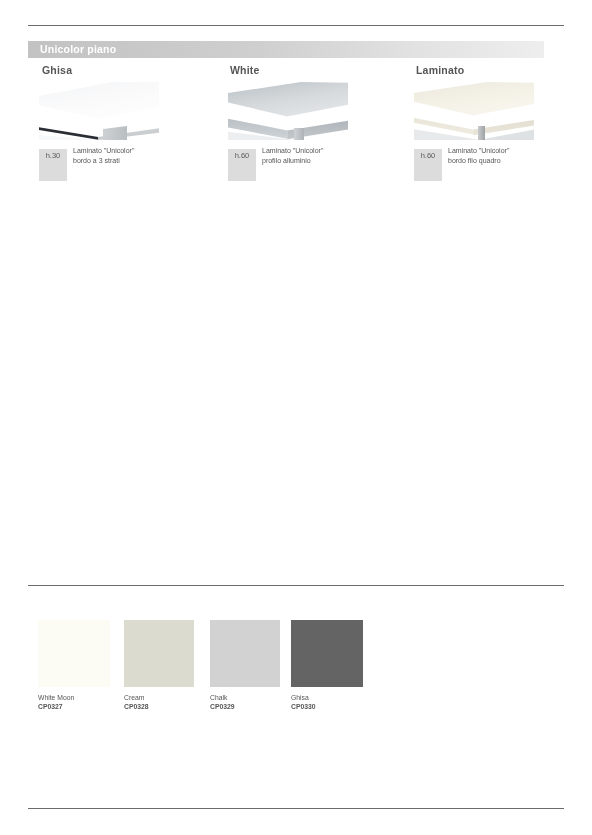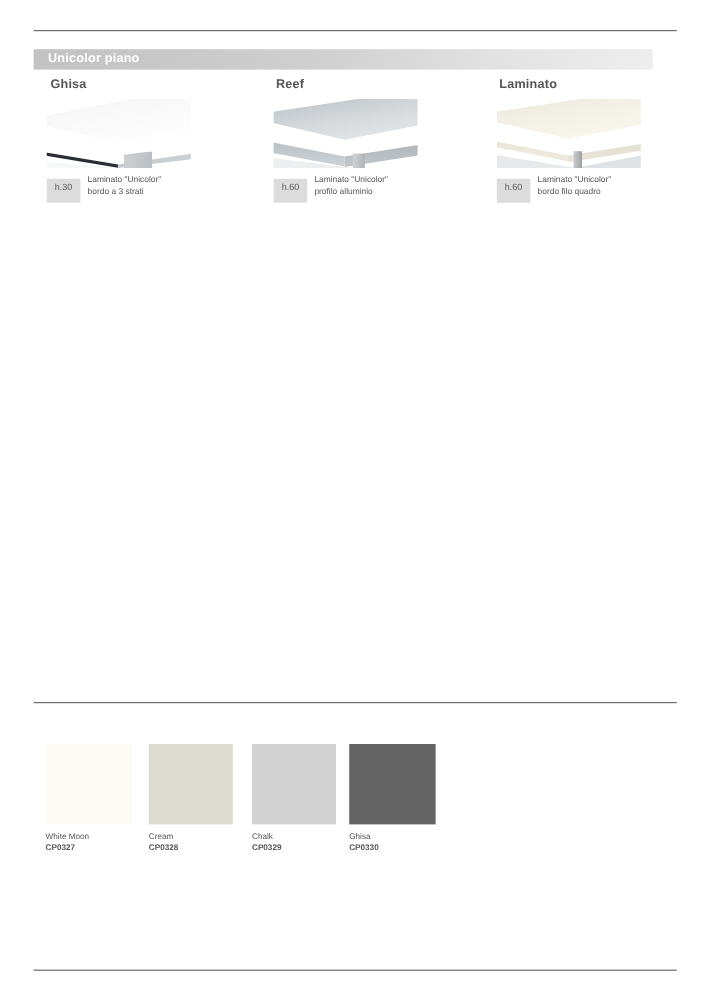--- a/index.html
+++ b/index.html
@@ -185,21 +185,21 @@
     align-items: flex-start;
     margin-top: 6px;
   }
   .product-1 .caption { margin-left: 5px; }
   .product-2 .caption { margin-left: 6px; }
   .product-3 .caption { margin-left: 6px; }
 
   .badge {
     flex: 0 0 auto;
     min-width: 22px;
-    height: 20px;
+    height: 32px;
     line-height: 14px;
     text-align: center;
     background: #dcdcdc;
     color: #5a5a5a;
     font-size: 7.5px;
     padding: 0 3px;
     margin-top: 3px;
   }
   .caption-text {
     margin-left: 6px;
@@ -270,21 +270,21 @@
     <div class="caption">
       <div class="badge">h.30</div>
       <div class="caption-text">
         <span>Laminato "Unicolor"</span>
         <span>bordo a 3 strati</span>
       </div>
     </div>
   </div>
 
   <div class="product product-2">
-    <div class="product-title">Reef</div>
+    <div class="product-title">White</div>
 
     <div class="product-image img-reef">
       <div class="wall-l"></div>
       <div class="tbl-top"></div>
       <div class="tbl-edge edge-dark"></div>
       <div class="tbl-edge edge-face"></div>
       <div class="tbl-leg leg"></div>
     </div>
 
     <div class="caption">

